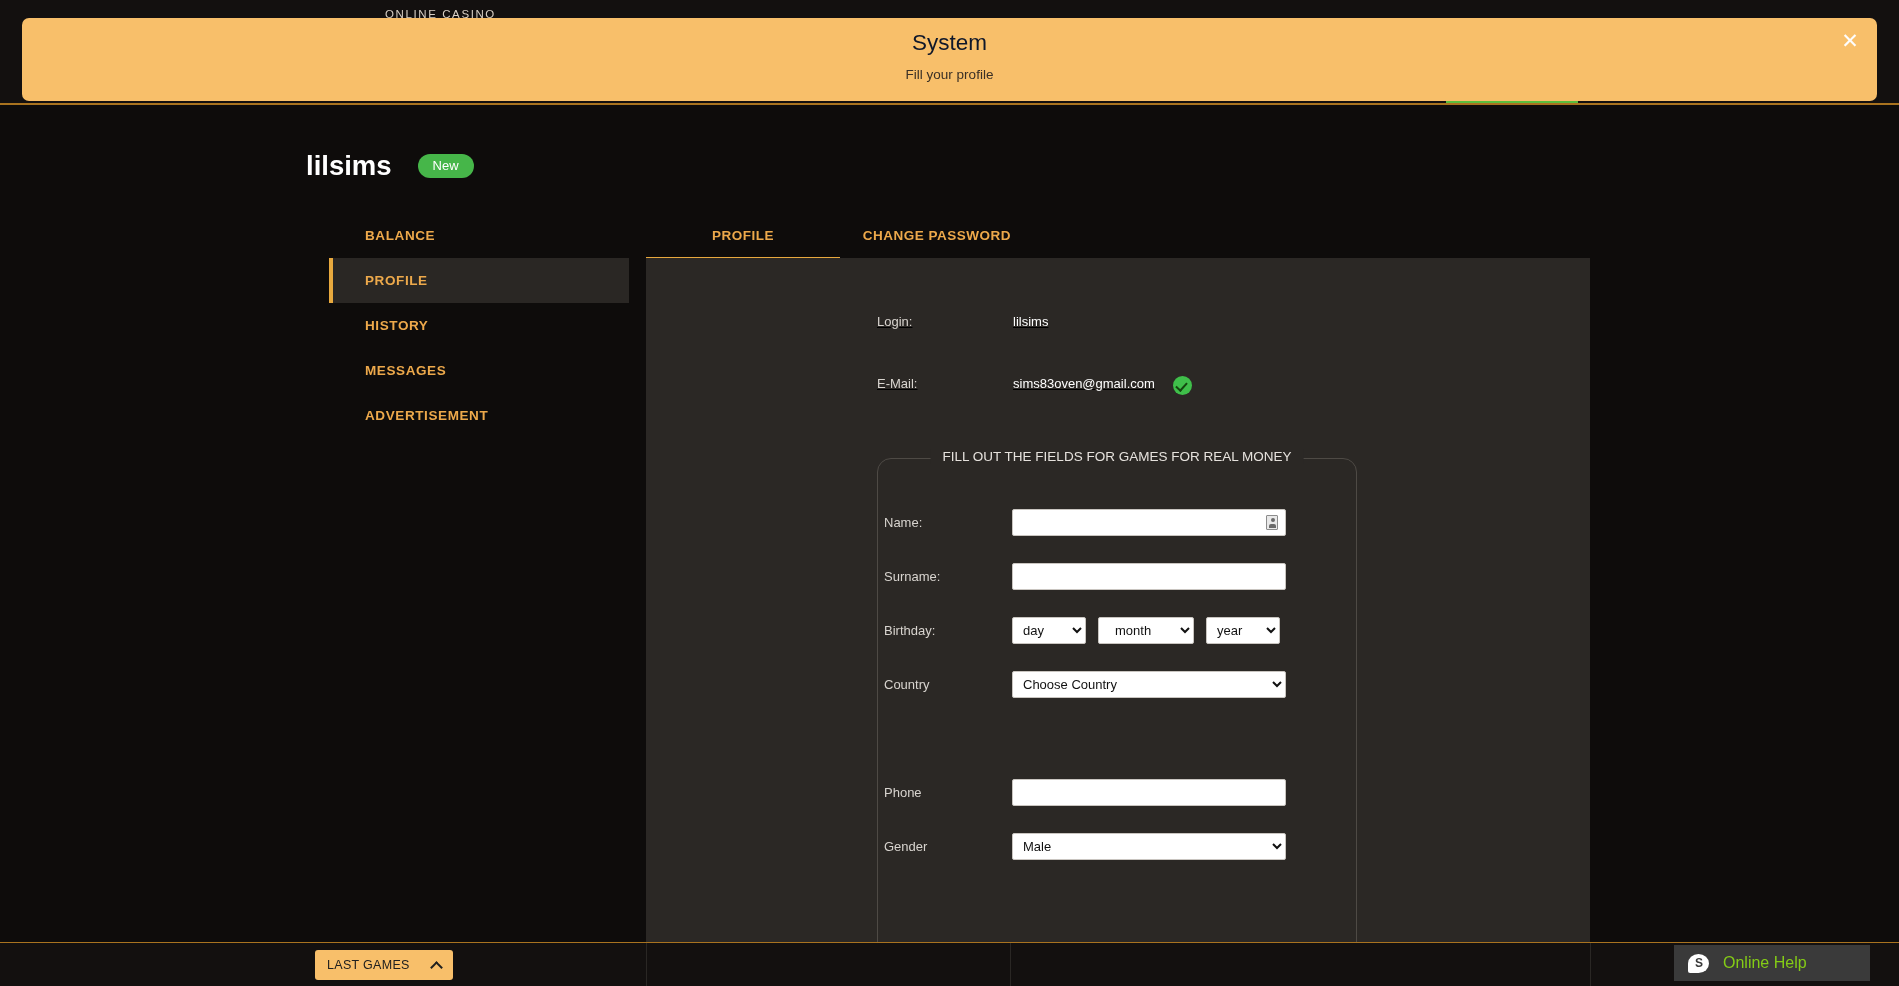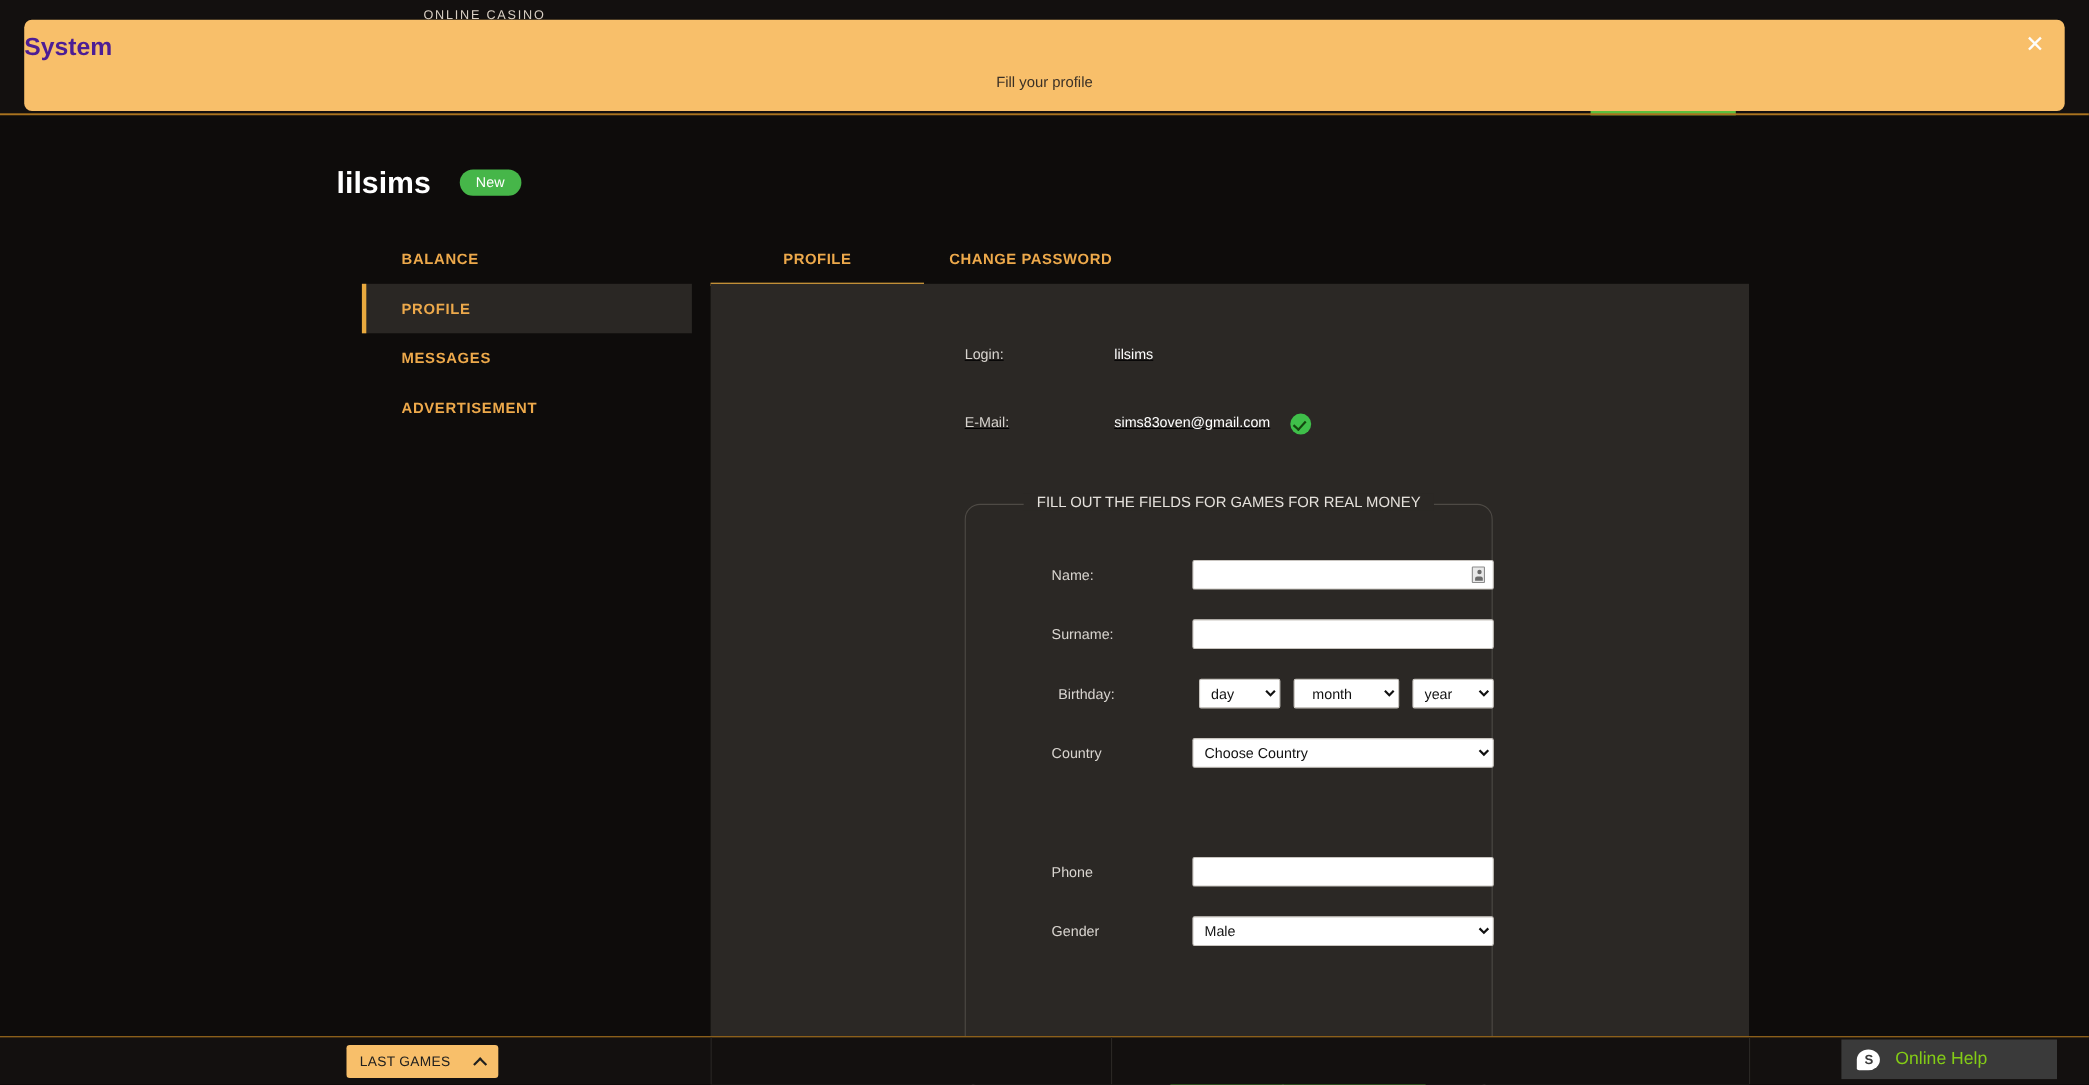--- a/index.html
+++ b/index.html
@@ -49,21 +49,21 @@
   
   .banner {
     position: absolute; left: 22px; top: 18px;
     width: 1855px; height: 83px;
     background: #f8bf6a;
     border-radius: 7px;
     z-index: 40;
   }
   .banner-title {
     position: absolute; left: 0; right: 0; top: 12px;
-    text-align: left; font-size: 22.5px; color: #4c1d95; font-weight: 700;
+    text-align: center; font-size: 22.5px; color: #0f172a; font-weight: 400;
   }
   .banner-sub {
     position: absolute; left: 0; right: 0; top: 49px;
     text-align: center; font-size: 13.5px; color: #3a3026; font-weight: 400;
   }
   .banner-close {
     position: absolute; right: 12px; top: 8px;
     width: 30px; height: 30px; line-height: 30px; text-align: center;
     color: #fdfdfd; font-size: 21px; cursor: pointer; font-weight: 400;
   }
@@ -127,21 +127,21 @@
   .fset {
     position: absolute; left: 877px; top: 458px; width: 480px; height: 530px;
     border: 1px solid #4e4a45; border-radius: 14px;
   }
   .fset-legend {
     position: absolute; left: 50%; transform: translateX(-50%); top: -10px;
     background: #2b2825; padding: 0 12px; white-space: nowrap;
     color: #e6e2dd; font-size: 13.5px;
   }
   .frow {
-    position: absolute; left: 0; width: 480px; display: flex; align-items: center; justify-content: flex-end;
+    position: absolute; left: 0; width: 480px; display: flex; align-items: center;
   }
   .f-label { width: 134px; padding-left: 6px; color: #d8d4cf; font-size: 13px; }
   .txt {
     width: 274px; height: 27px; background: #ffffff; border: 1px solid #c9c5c0;
     border-radius: 2px; font-size: 13px; padding: 0 6px;
     font-family: "Liberation Sans", sans-serif; color: #111;
   }
   .txt-wrap { position: relative; }
   .autofill-icon {
     position: absolute; right: 8px; top: 6px; width: 12px; height: 15px;
@@ -233,20 +233,23 @@
   </div>
 
   <div class="sidemenu">
     <div class="menu-item">
       <span>BALANCE</span>
     </div>
     <div class="menu-item active">
       <span>PROFILE</span>
     </div>
     <div class="menu-item">
+      <span>HISTORY</span>
+    </div>
+    <div class="menu-item">
       <span>MESSAGES</span>
     </div>
     <div class="menu-item">
       <span>ADVERTISEMENT</span>
     </div>
   </div>
 
   <div class="tabs">
     <div class="tab active">
       <span>PROFILE</span>

